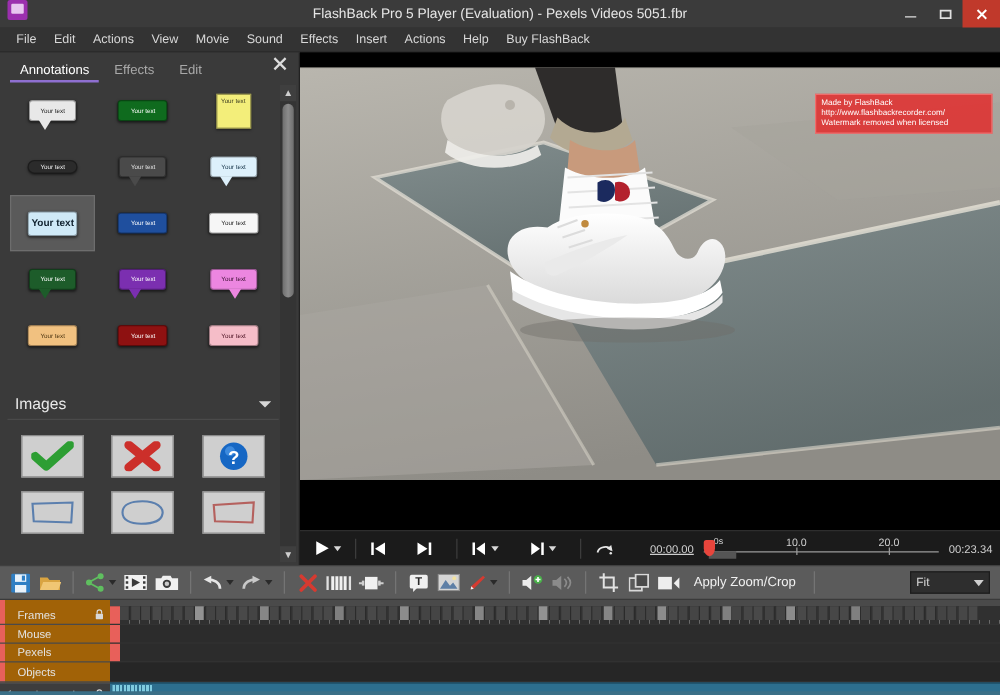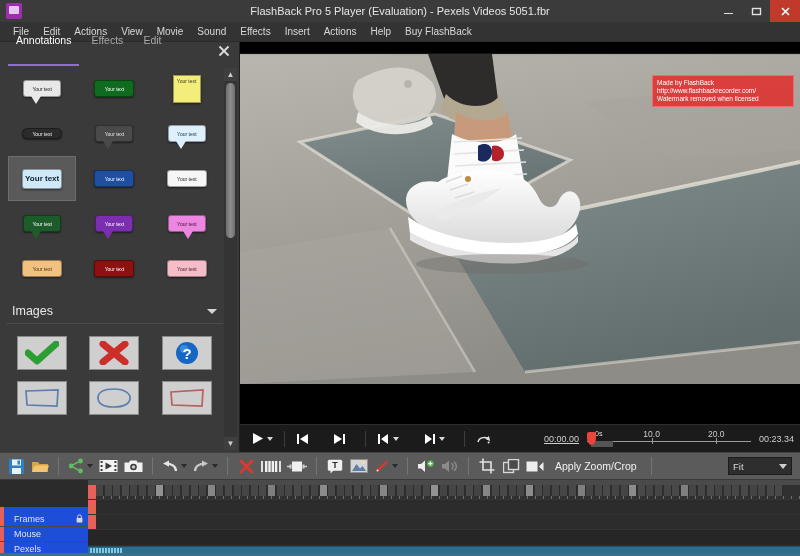--- a/index.html
+++ b/index.html
@@ -8,21 +8,21 @@
     background: #1e1e1e;
     font-family: "Liberation Sans", sans-serif;
     overflow: hidden;
     -webkit-font-smoothing: antialiased;
   }
   .app { width: 800px; height: 556px; position: relative; display: flex; flex-direction: column;
          background: #2b2b2b; }
 
   
   .titlebar {
-    height: 22px; background: #3b3b3b; display: flex; align-items: center;
+    height: 22px; background: #3b3b3b; display: flex; 
     position: relative; flex: 0 0 22px;
   }
   .app-logo {
     width: 16px; height: 16px; margin-left: 6px; border-radius: 2px;
     background: #9b2fae; position: relative; flex: 0 0 16px;
   }
   .app-logo::after {
     content:""; position:absolute; left:3px; top:3px; width:10px; height:8px;
     background:#e7c6ef; border-radius:1px;
   }
@@ -54,21 +54,21 @@
   
   .leftpanel {
     width: 240px; flex: 0 0 240px; background: #3a3a3a; display: flex; flex-direction: column;
     position: relative; border-right: 1px solid #222;
   }
   .panel-tabs {
     height: 22px; display: flex; align-items: flex-end; position: relative;
     padding-left: 6px; flex: 0 0 24px;
   }
   .ptab {
-    font-size: 10.5px; color: #a9a9a9; padding: 0 10px 20px 10px; position: relative;
+    font-size: 10.5px; color: #a9a9a9; padding: 0 10px 4px 10px; position: relative;
   }
   .ptab.active { color: #ffffff; }
   .ptab.active::after {
     content:""; position:absolute; left:2px; right:2px; bottom:0; height:2px; background:#8e6fd0;
   }
   .panel-close {
     position: absolute; right: 8px; top: 2px; width: 14px; height: 14px;
     color: #dcdcdc;
   }
   .panel-scrollarea {
@@ -167,21 +167,21 @@
   .apply-label { font-size:10.5px; color:#f0f0f0; padding: 0 8px; white-space:nowrap; }
   .zoom-select {
     margin-left: auto; margin-right: 4px; width: 64px; height: 18px; background:#2e2e2e;
     border:1px solid #1c1c1c; display:flex; align-items:center; padding: 0 4px;
     font-size: 9.5px; color:#dadada;
   }
   .zs-caret { margin-left:auto; width:0;height:0;border-left:4px solid transparent;border-right:4px solid transparent;border-top:5px solid #cfcfcf; }
 
   
   .tracks { flex: 0 0 76px; height: 76px; background: #2b2b2b; display:flex; position:relative; }
-  .track-heads { width: 88px; flex: 0 0 88px; background:#1d4ed8; position:relative;margin-top:27px; }
+  .track-heads { width: 88px; flex: 0 0 88px; background:#a16207; position:relative; }
   .thead {
     height: 15px; display:flex; align-items:center; padding-left: 14px; font-size:9px; color:#e3e3e3;
     border-bottom:1px solid #4a4a4a; position:relative;
   }
   .thead.sound { height: 20px; background:#3d3d3d; border-top:1px solid #4f4f4f; font-size:9px; }
   .lockicon { margin-left:auto; margin-right:5px; }
   .red-edge { position:absolute; left:0; top:0; width:4px; bottom:0; background:#e8605a; }
   .track-lanes { flex: 1 1 auto; position:relative; background:#2b2b2b; overflow:hidden; }
   .ruler { height:5px; background:#4a4a4a; position:relative; }
   .lane { height: 15px; border-bottom: 1px solid #333; position:relative; }
@@ -333,21 +333,21 @@
                 <span class="lbl">Your text</span>
               </div>
             </div>
             <div class="cell">
               <div class="tb" style="background: rgb(245, 189, 200); color: rgb(74, 16, 32); width: 40px; height: 17px; border-radius: 3px; border: 1px solid rgba(0, 0, 0, 0.35); box-shadow: rgba(0, 0, 0, 0.5) 0px 1px 2px;">
                 <span class="lbl">Your text</span>
               </div>
             </div>
           </div>
 
-        <div class="section-head" style="margin-top:8px;">
+        <div class="section-head" style="margin-top:20px;">
           <div class="section-title">Images</div>
           <div class="caret-down"></div>
         </div>
         <div class="grid3" id="img-grid">
             <div class="cell">
               <div class="imgcell">
                 <svg width="34" height="24" viewBox="0 0 34 24">
                   <path d="M3,12 L12,20 L31,3" fill="none" stroke="#2d9e33" stroke-width="7" stroke-linecap="round" stroke-linejoin="round"></path>
                 </svg>
               </div>
@@ -514,21 +514,21 @@
         </div>
         <div class="tsep" style="margin-left:14px;"></div>
         <div class="tbtn">
           <svg width="15" height="12" viewBox="0 0 15 12">
             <path d="M2,9 C3,4 11,3 13,7" fill="none" stroke="#e6e6e6" stroke-width="1.4"></path>
             <polygon points="13,3 14,8 9.5,6" fill="#e6e6e6"></polygon>
             <circle cx="12.6" cy="9.6" r="1" fill="#e6e6e6"></circle>
           </svg>
         </div>
 
-        <div class="time-left" style="margin-left:48px;text-decoration:underline;">00:00.00</div>
+        <div class="time-left" style="margin-left:24px;text-decoration:underline;">00:00.00</div>
 
         <div class="scrub" id="scrub">
           <div class="scrub-line"></div>
         <div class="tick" style="left: 39.4173%;"></div>
             <div class="tick-lbl" style="left: 39.4173%;">10.0</div>
             <div class="tick" style="left: 78.8346%;"></div>
             <div class="tick-lbl" style="left: 78.8346%;">20.0</div>
             <div class="ph-chip" style="left: 4px;"></div>
             <div class="ph-label" style="left: 8px;">0s</div>
             <div class="playhead" style="left: 0px;"></div>

